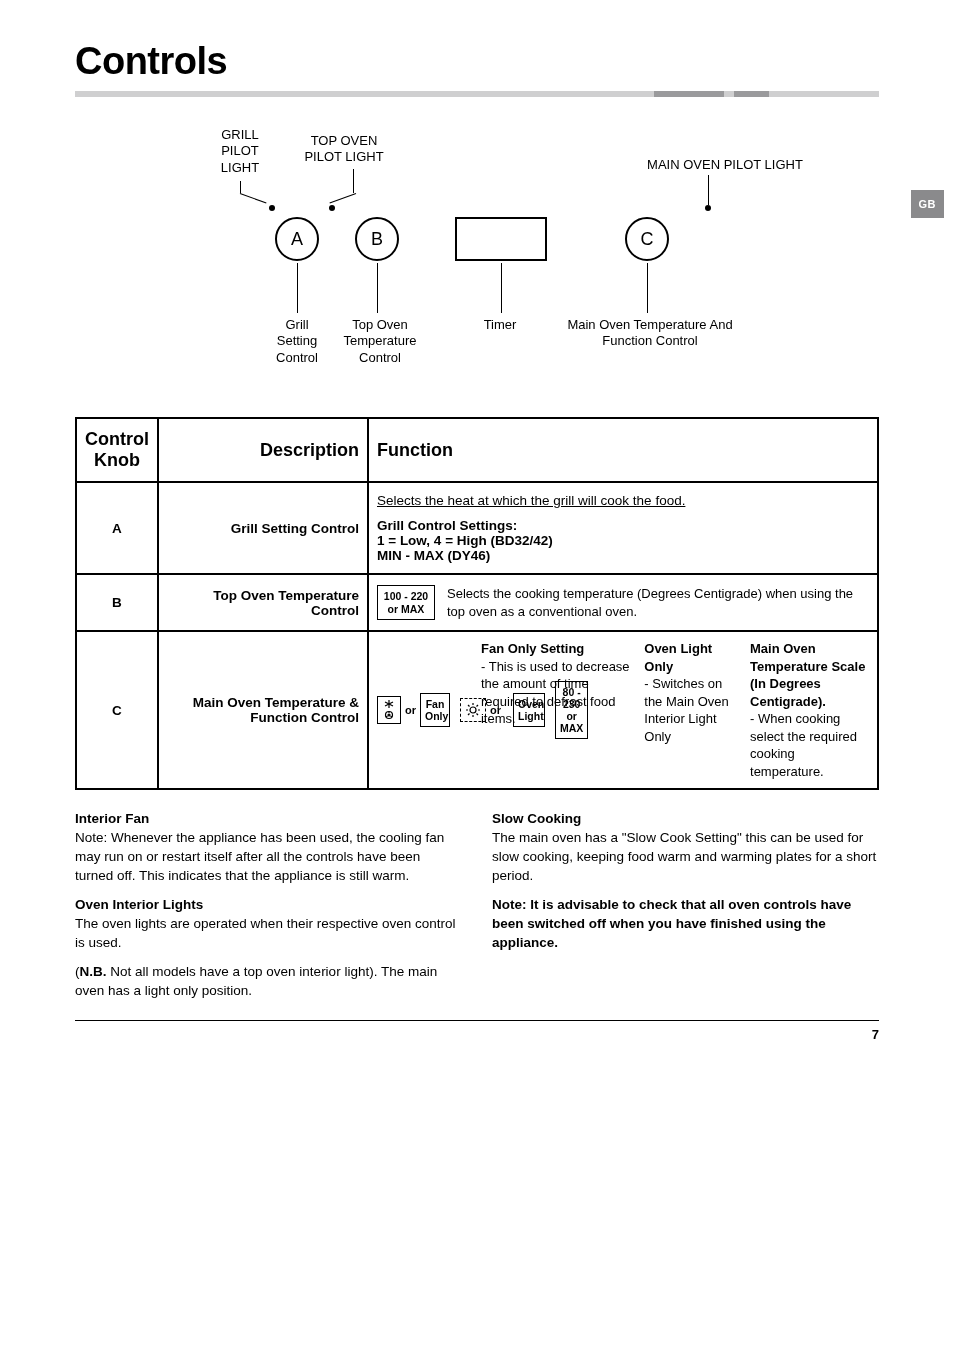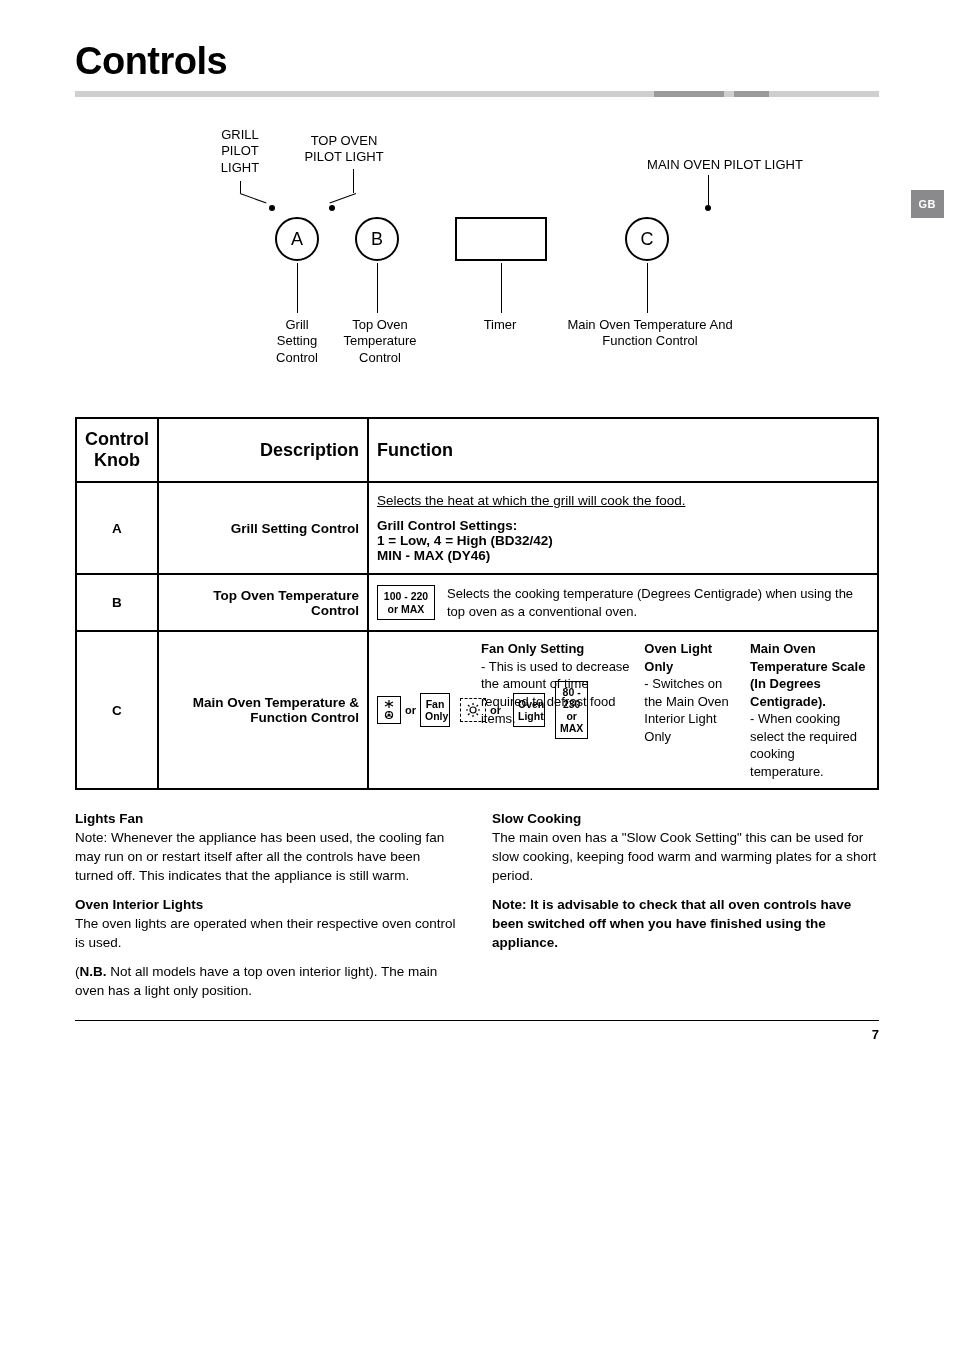--- a/index.html
+++ b/index.html
@@ -229,21 +229,21 @@
             </div>
           </div>
         </div>
       </td>
     </tr>
   </tbody>
     </table>
 
   <div class="columns">
     <div class="col">
-      <p class="h">Lights Fan</p>
+      <p class="h">Interior Fan</p>
       <p>Note: Whenever the appliance has been used, the cooling fan may run on or restart itself after all the controls have been turned off. This indicates that the appliance is still warm.</p>
 
       <p class="h">Oven Interior Lights</p>
       <p>The oven lights are operated when their respective oven control is used.</p>
       <p>
         <span>(</span><b>N.B.</b><span> Not all models have a top oven interior light). The main oven has a light only position.</span>
       </p>
     </div>
 
     <div class="col">

